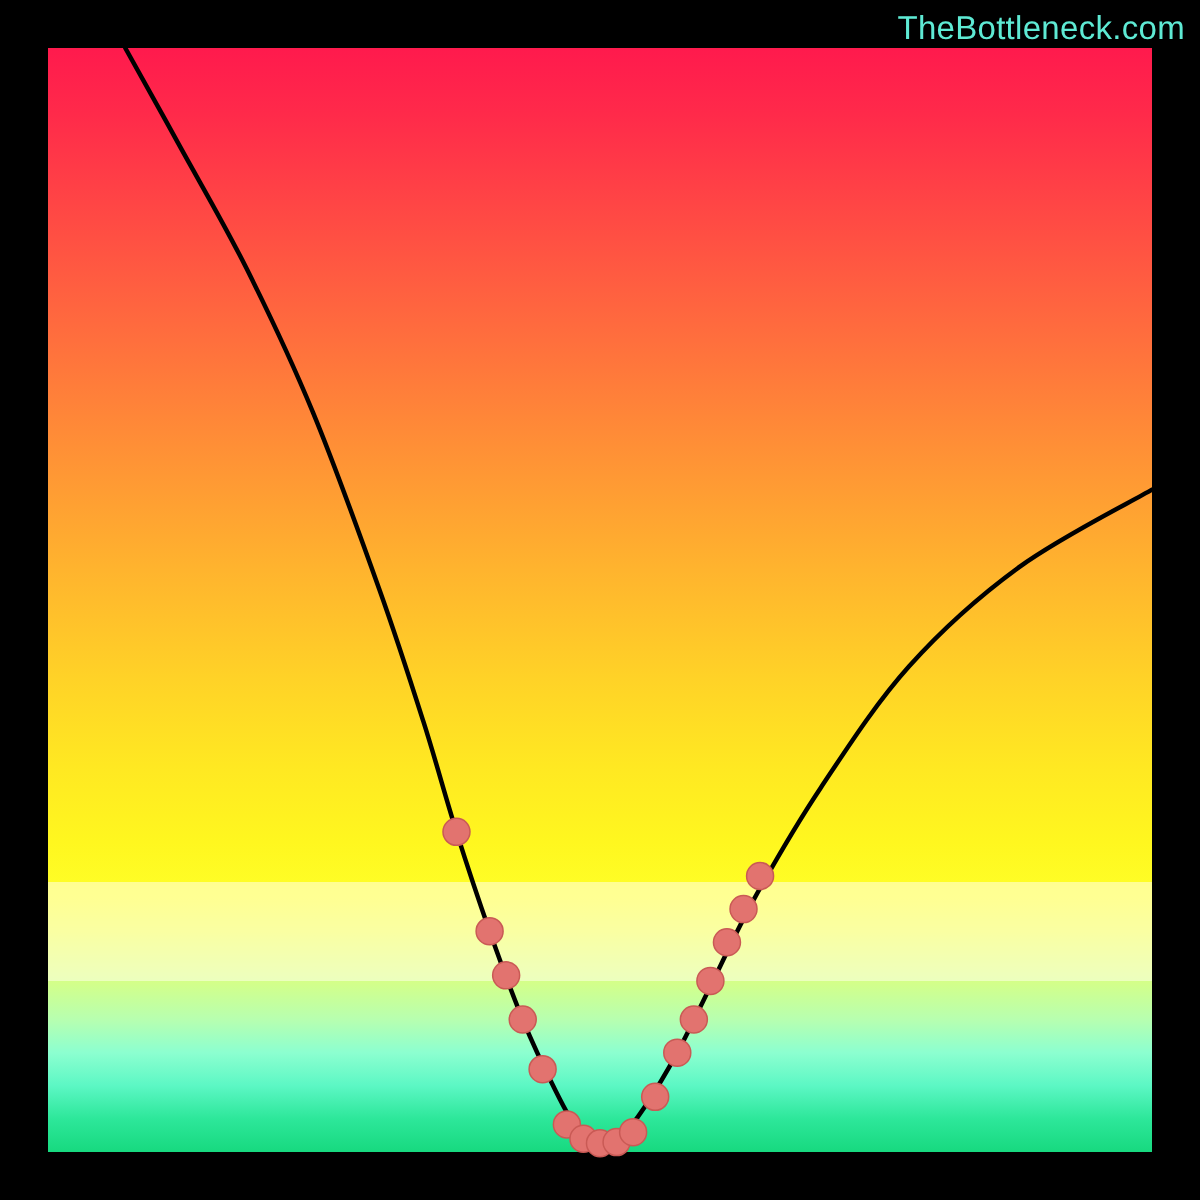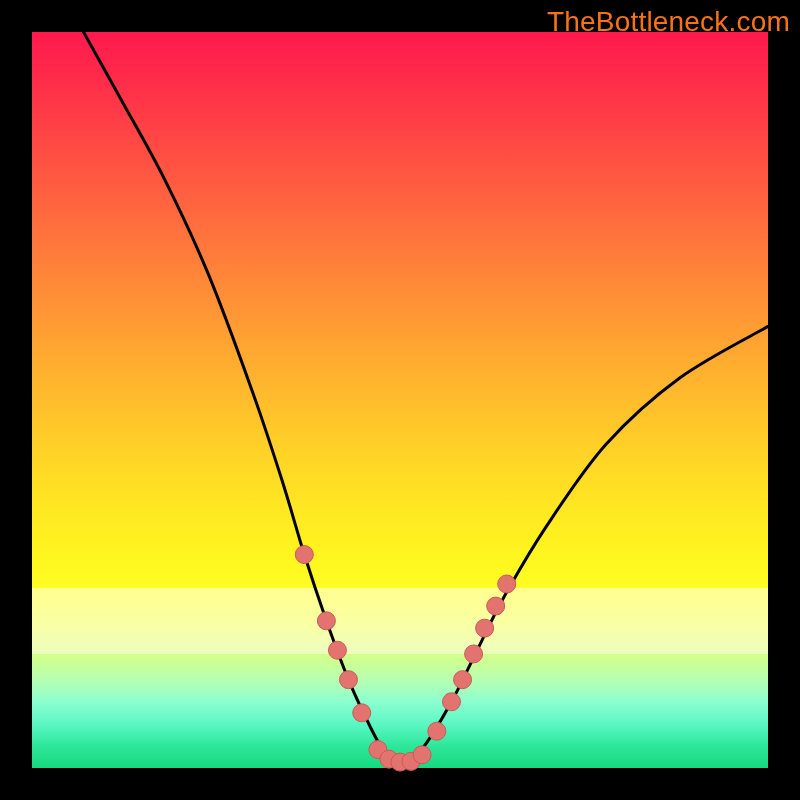--- a/index.html
+++ b/index.html
@@ -43,22 +43,22 @@
     right: 0;
     top: 75.5%;
     height: 9%;
     background: rgba(255,255,235,0.55);
     pointer-events: none;
   }
   .watermark {
     position: absolute;
     top: 6px;
     right: 10px;
-    color: #f97316;
-    font-size: 28px;
+    color: #5eead4;
+    font-size: 22px;
     letter-spacing: 0.2px;
     user-select: none;
   }
   svg.curve {
     position: absolute;
     left: 0;
     top: 0;
     width: 736px;
     height: 736px;
     overflow: visible;

